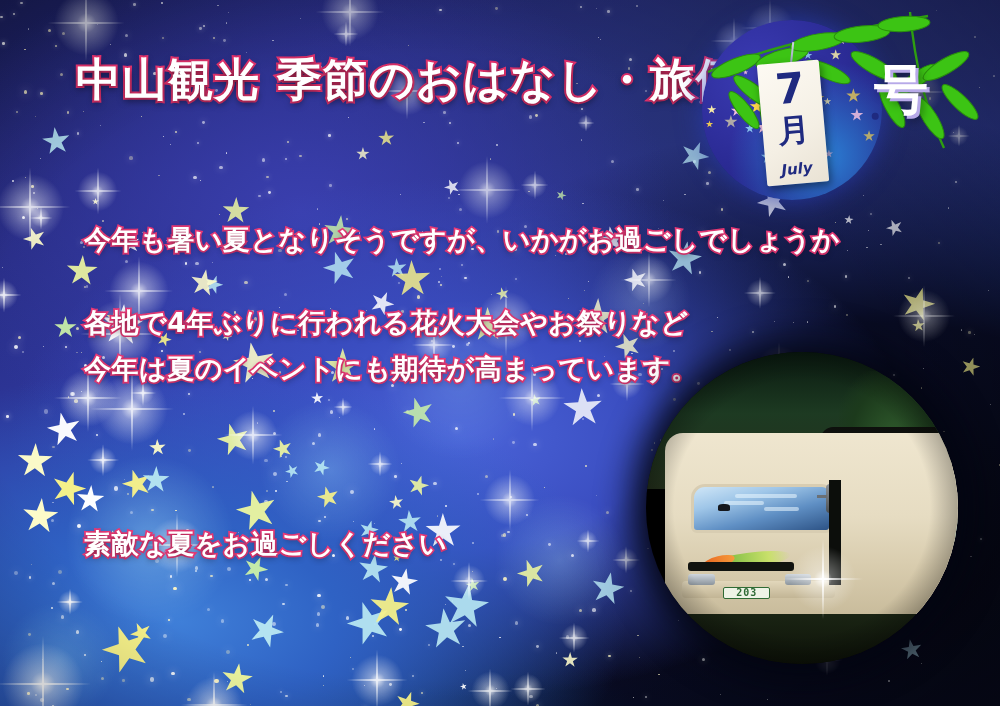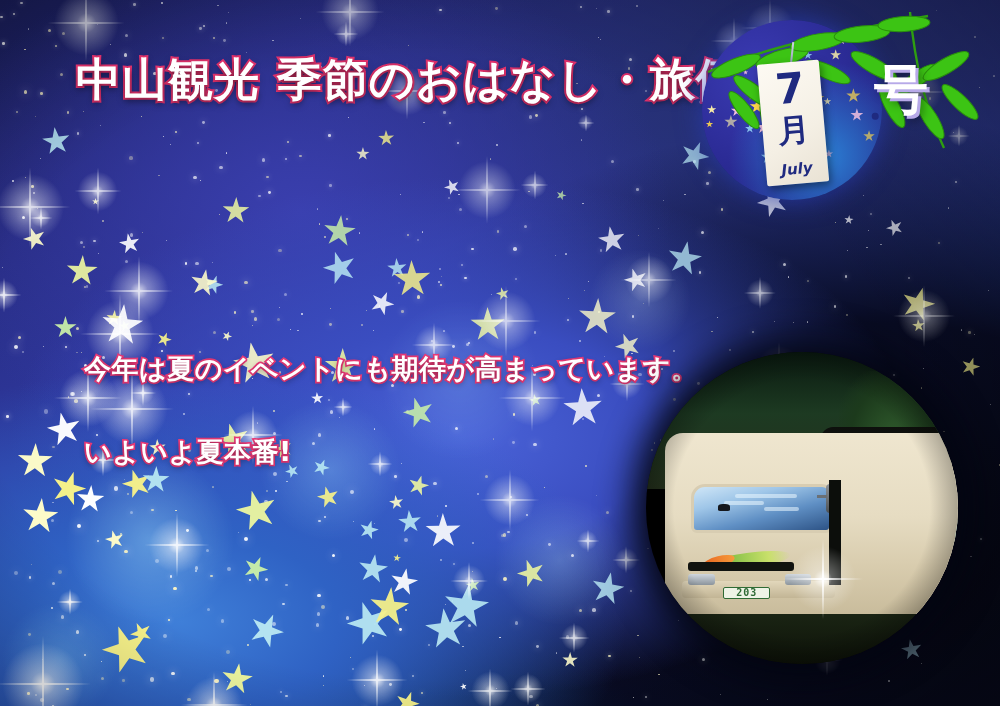--- a/index.html
+++ b/index.html
@@ -896,24 +896,26 @@
     <div class="tanzaku">
       <div class="tz-hole"></div>
       <div class="tz-7">7</div>
       <div class="tz-m">月</div>
       <div class="tz-j">July</div>
     </div>
 
     <div class="gou">号</div>
   </div>
 
-
+  <div class="body-text p1b">今年も暑い夏となりそうですが、いかがお過ごしでしょうか</div>
+
+  <div class="body-text p2a">各地で4年ぶりに行われる花火大会やお祭りなど</div>
   <div class="body-text p2b">今年は夏のイベントにも期待が高まっています。</div>
 
-  <div class="body-text p3a">いよいよ夏本番!</div>
+  <div class="body-text p3c">素敵な夏をお過ごしください</div>
 
   <div class="photo">
     <div class="ph-sky"></div>
     <div class="ph-tree"></div>
     <div class="ph-ground"></div>
 
     <div class="bus-side">
       <div class="side-orange"></div>
       <div class="side-red"></div>
       <div class="side-teal"></div>

